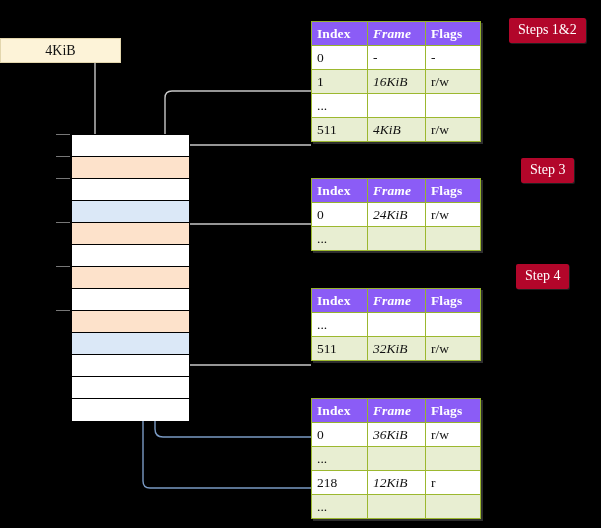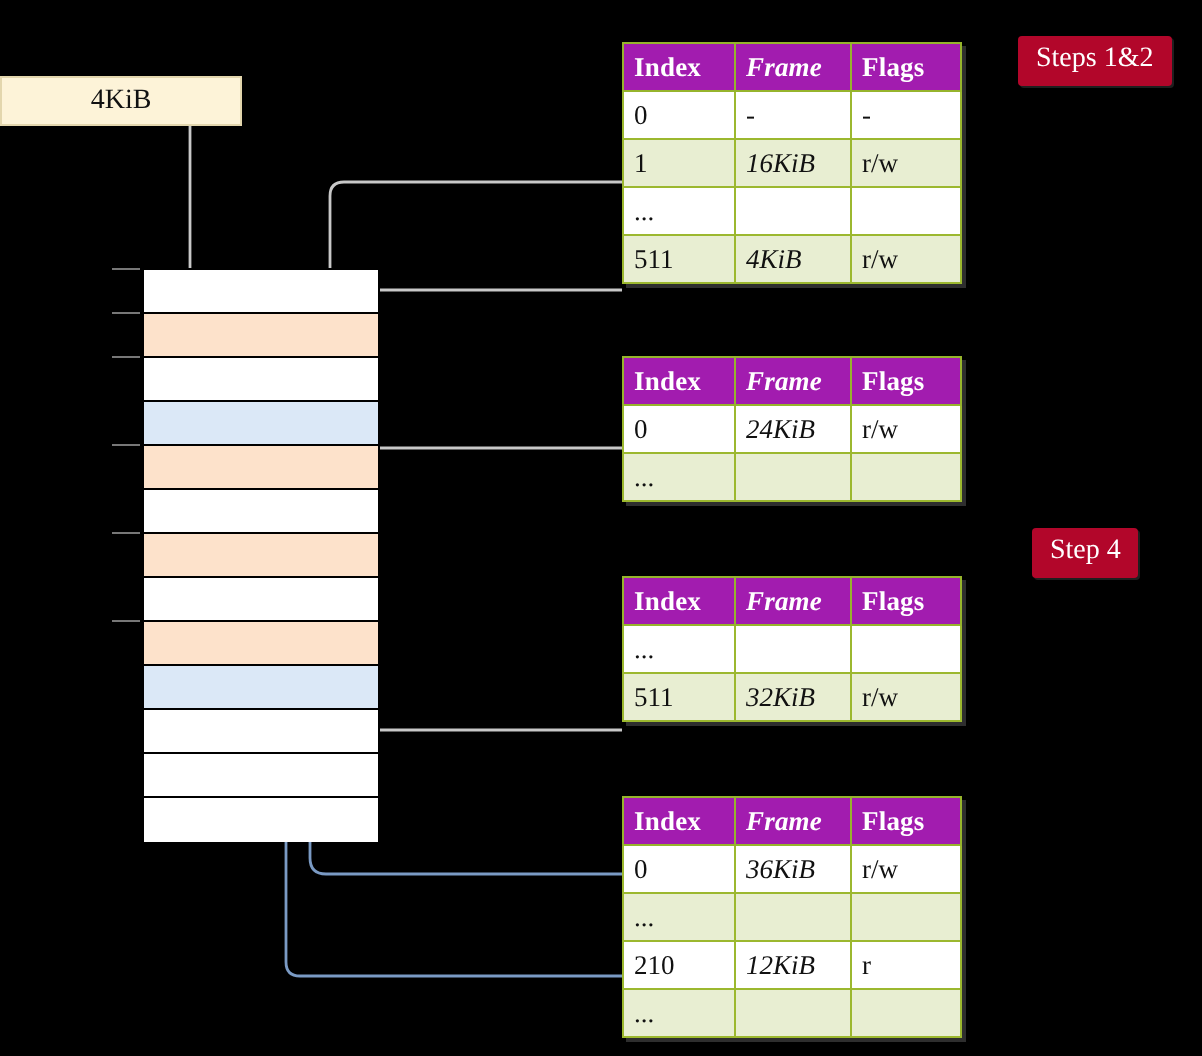--- a/index.html
+++ b/index.html
@@ -57,21 +57,21 @@
     height: 24px;
     box-sizing: border-box;
     text-align: left;
     vertical-align: middle;
     color: #111111;
     font-weight: normal;
     overflow: hidden;
     white-space: nowrap;
   }
   .ptable th {
-    background: #a21caf;
+    background: #8b5cf6;
     color: #ffffff;
     font-weight: bold;
     border: 1px solid #96b42c;
     letter-spacing: 0.1px;
   }
   .ptable tr.alt td { background: #e8eed2; }
   .ptable tr.plain td { background: #ffffff; }
   .ptable td.hl { background: #fbf6a8; }
   .col-index { width: 56px; }
   .col-frame { width: 58px; font-style: italic; }
@@ -178,20 +178,23 @@
       <div class="mrow orange" style="top: 176px; height: 22px;"></div>
       <div class="mrow blue" style="top: 198px; height: 22px;"></div>
       <div class="mrow white" style="top: 220px; height: 22px;"></div>
       <div class="mrow white" style="top: 242px; height: 22px;"></div>
       <div class="mrow white last" style="top: 264px; height: 22px;"></div>
     </div>
 
   <div class="step-badge" id="badge-1" style="left: 509px; top: 18px; text-align: center;">
     <span>Steps 1&amp;2</span>
   </div>
+  <div class="step-badge" id="badge-2" style="left: 521px; top: 158px;">
+    <span>Step 3</span>
+  </div>
   <div class="step-badge" id="badge-3" style="left: 516px; top: 264px;">
     <span>Step 4</span>
   </div>
 
   <div id="tables-host">
       <table class="ptable" style="left: 311px; top: 21px;">
         <thead>
           <tr>
             <th class="col-index">Index</th>
             <th class="col-frame">Frame</th>
@@ -276,21 +279,21 @@
             <td class="col-index">0</td>
             <td class="col-frame">36KiB</td>
             <td class="col-flags">r/w</td>
           </tr>
           <tr class="alt">
             <td class="col-index">...</td>
             <td class="col-frame"></td>
             <td class="col-flags"></td>
           </tr>
           <tr class="plain">
-            <td class="col-index">210</td>
+            <td class="col-index">218</td>
             <td class="col-frame">12KiB</td>
             <td class="col-flags">r</td>
           </tr>
           <tr class="alt">
             <td class="col-index">...</td>
             <td class="col-frame"></td>
             <td class="col-flags"></td>
           </tr>
         </tbody>
       </table>

